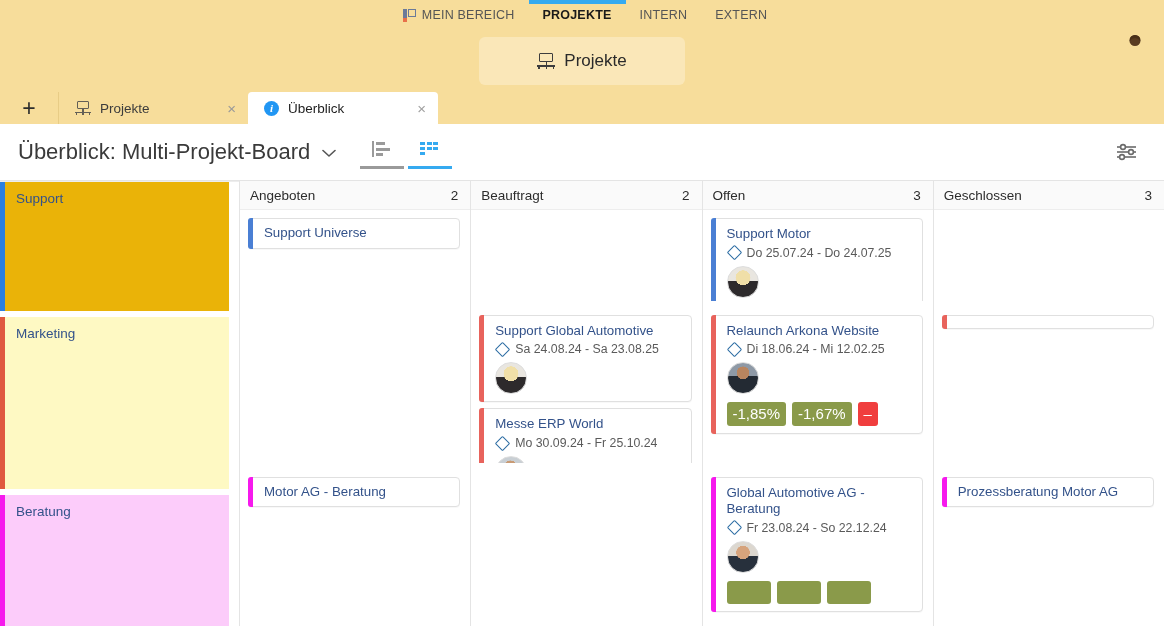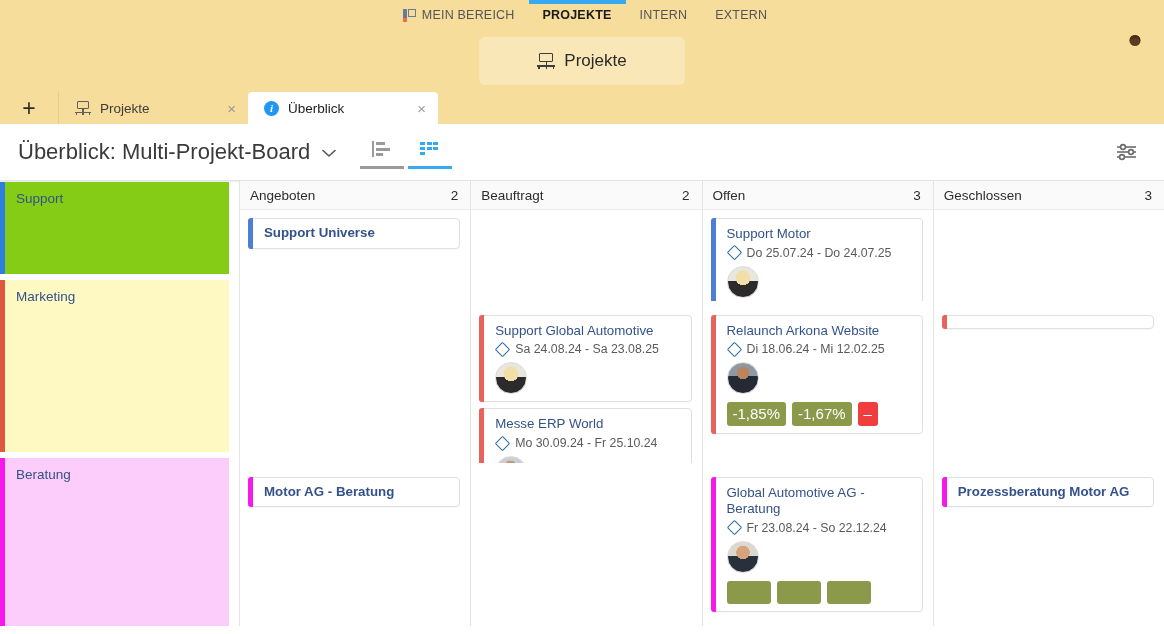--- a/index.html
+++ b/index.html
@@ -284,21 +284,21 @@
     font-size: 15px;
     color: #ffffff;
     padding: 2px 6px;
     border-radius: 3px;
     font-weight: 500;
     line-height: 1.3;
   }
   .badge.green { background: #8a9a4a; }
   .badge.red { background: #f03e3e; min-width: 18px; text-align:center; }
   .card.simple { padding: 6px 8px 6px 15px; }
-  .card.simple .card-title { margin-bottom: 0; font-weight: bold; }
+  .card.simple .card-title { margin-bottom: 0; }
 </style>
 </head>
 <body>
 
 <div class="topbar">
   <div class="topnav">
     <div class="topnav-item">
       <span class="mb-icon">
           <i class="a"></i>
           <i class="b"></i>
@@ -423,21 +423,21 @@
       <circle cx="6" cy="14" r="2.4" fill="#fff" stroke="#6b6b6b" stroke-width="1.6"></circle>
     </svg>
   </div>
 </div>
 
 <div class="board">
 
   <div class="lane-col">
     <div class="lane-head-spacer"></div>
     <div id="lane-labels">
-        <div class="lane-cell" style="background: #84cc16; height: 92px; margin-bottom: 6px;"><span class="bar" style="background: rgb(43, 127, 224);"></span><span>Support</span></div>
+        <div class="lane-cell" style="background: #eab308; height: 129px; margin-bottom: 6px;"><span class="bar" style="background: rgb(43, 127, 224);"></span><span>Support</span></div>
         <div class="lane-cell" style="background: #fef9c3; height: 172px; margin-bottom: 6px;"><span class="bar" style="background: rgb(224, 89, 63);"></span><span>Marketing</span></div>
         <div class="lane-cell" style="background: rgb(252, 204, 250); height: 174px; margin-bottom: 0px;"><span class="bar" style="background: rgb(246, 25, 237);"></span><span>Beratung</span></div>
       </div>
   </div>
   <div id="columns-host" style="display:flex; flex:1; min-width:0;">
       <div class="col">
         <div class="col-head">
           <span>Angeboten</span>
           <span class="cnt">2</span>
         </div>

